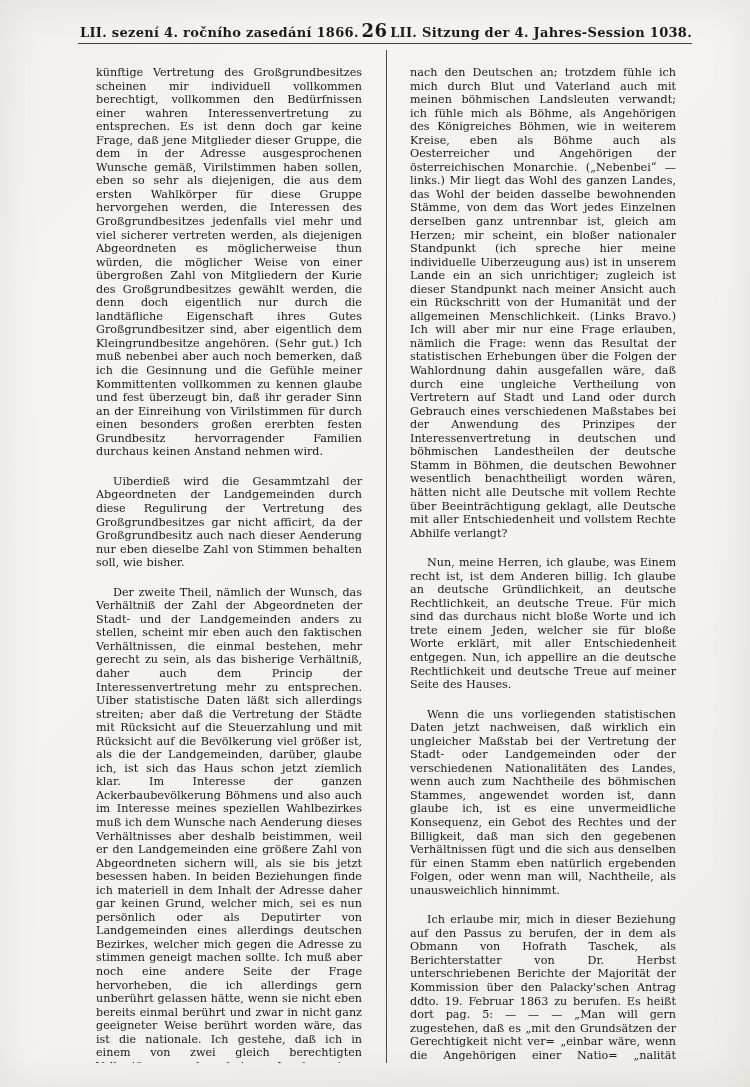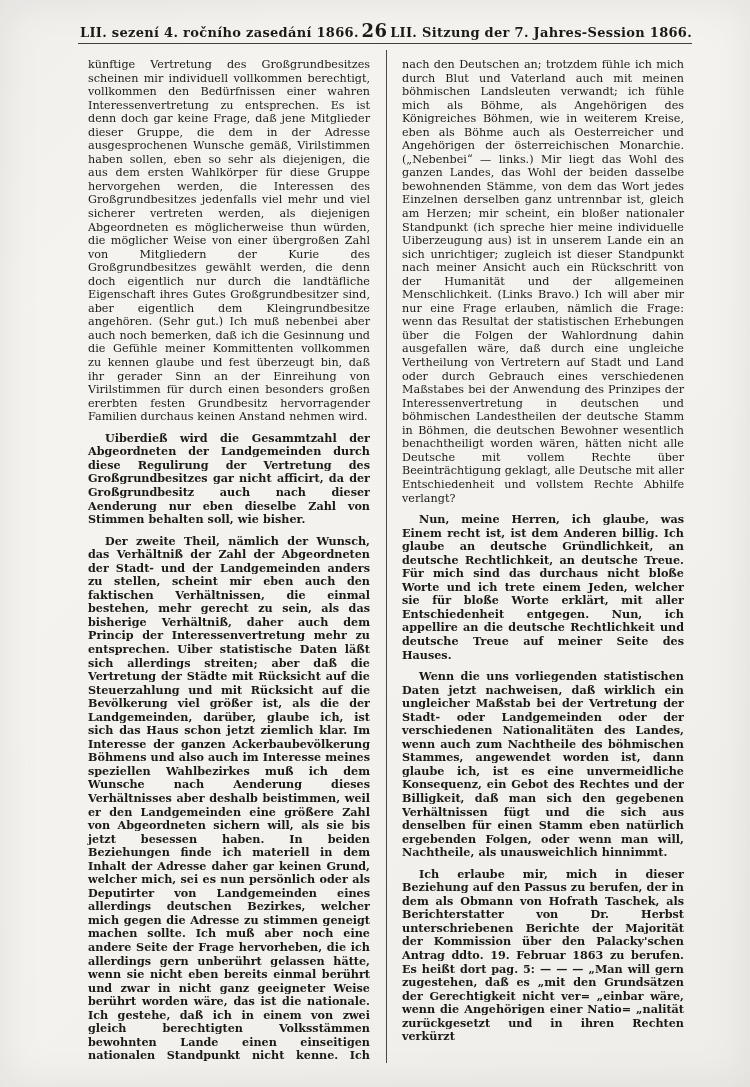--- a/index.html
+++ b/index.html
@@ -56,34 +56,34 @@
     font-size: 11.2px;
     line-height: 13.55px;
     word-spacing: 0.2px;
   }
   .col-divider {
     flex: 0 0 1px;
     background: #4d4843;
     margin: 0 7px 0 8px;
   }
   .col p {
-    margin: 8px;
+    margin: 16px;
     hyphens: none;
   }
-  .col p.indent { text-indent: 17px; font-weight: bold; }
+  .col p.indent { text-indent: 17px; }
 </style>
 </head>
 <body>
 
 <div class="page">
 
   <div class="running-head">
     <span class="head-left">LII. sezení 4. ročního zasedání 1866.</span>
     <span class="head-num">26</span>
-    <span class="head-right">LII. Sitzung der 7. Jahres-Session 1866.</span>
+    <span class="head-right">LII. Sitzung der 4. Jahres-Session 1038.</span>
   </div>
 
   <div class="head-rule"></div>
 
   <div class="columns">
 
     <div class="col">
       <p>künftige Vertretung des Großgrundbesitzes scheinen mir individuell vollkommen berechtigt, vollkommen den Bedürfnissen einer wahren Interessenvertretung zu entsprechen. Es ist denn doch gar keine Frage, daß jene Mitglieder dieser Gruppe, die dem in der Adresse ausgesprochenen Wunsche gemäß, Virilstimmen haben sollen, eben so sehr als diejenigen, die aus dem ersten Wahlkörper für diese Gruppe hervorgehen werden, die Interessen des Großgrundbesitzes jedenfalls viel mehr und viel sicherer vertreten werden, als diejenigen Abgeordneten es möglicherweise thun würden, die möglicher Weise von einer übergroßen Zahl von Mitgliedern der Kurie des Großgrundbesitzes gewählt werden, die denn doch eigentlich nur durch die landtäfliche Eigenschaft ihres Gutes Großgrundbesitzer sind, aber eigentlich dem Kleingrundbesitze angehören. (Sehr gut.) Ich muß nebenbei aber auch noch bemerken, daß ich die Gesinnung und die Gefühle meiner Kommittenten vollkommen zu kennen glaube und fest überzeugt bin, daß ihr gerader Sinn an der Einreihung von Virilstimmen für durch einen besonders großen ererbten festen Grundbesitz hervorragender Familien durchaus keinen Anstand nehmen wird.</p>
       <p class="indent">Uiberdieß wird die Gesammtzahl der Abgeordneten der Landgemeinden durch diese Regulirung der Vertretung des Großgrundbesitzes gar nicht afficirt, da der Großgrundbesitz auch nach dieser Aenderung nur eben dieselbe Zahl von Stimmen behalten soll, wie bisher.</p>
       <p class="indent">Der zweite Theil, nämlich der Wunsch, das Verhältniß der Zahl der Abgeordneten der Stadt- und der Landgemeinden anders zu stellen, scheint mir eben auch den faktischen Verhältnissen, die einmal bestehen, mehr gerecht zu sein, als das bisherige Verhältniß, daher auch dem Princip der Interessenvertretung mehr zu entsprechen. Uiber statistische Daten läßt sich allerdings streiten; aber daß die Vertretung der Städte mit Rücksicht auf die Steuerzahlung und mit Rücksicht auf die Bevölkerung viel größer ist, als die der Landgemeinden, darüber, glaube ich, ist sich das Haus schon jetzt ziemlich klar. Im Interesse der ganzen Ackerbaubevölkerung Böhmens und also auch im Interesse meines speziellen Wahlbezirkes muß ich dem Wunsche nach Aenderung dieses Verhältnisses aber deshalb beistimmen, weil er den Landgemeinden eine größere Zahl von Abgeordneten sichern will, als sie bis jetzt besessen haben. In beiden Beziehungen finde ich materiell in dem Inhalt der Adresse daher gar keinen Grund, welcher mich, sei es nun persönlich oder als Deputirter von Landgemeinden eines allerdings deutschen Bezirkes, welcher mich gegen die Adresse zu stimmen geneigt machen sollte. Ich muß aber noch eine andere Seite der Frage hervorheben, die ich allerdings gern unberührt gelassen hätte, wenn sie nicht eben bereits einmal berührt und zwar in nicht ganz geeigneter Weise berührt worden wäre, das ist die nationale. Ich gestehe, daß ich in einem von zwei gleich berechtigten Volksstämmen bewohnten Lande einen einseitigen nationalen Standpunkt nicht kenne. Ich gehöre meiner Erziehung und Sprache</p>

